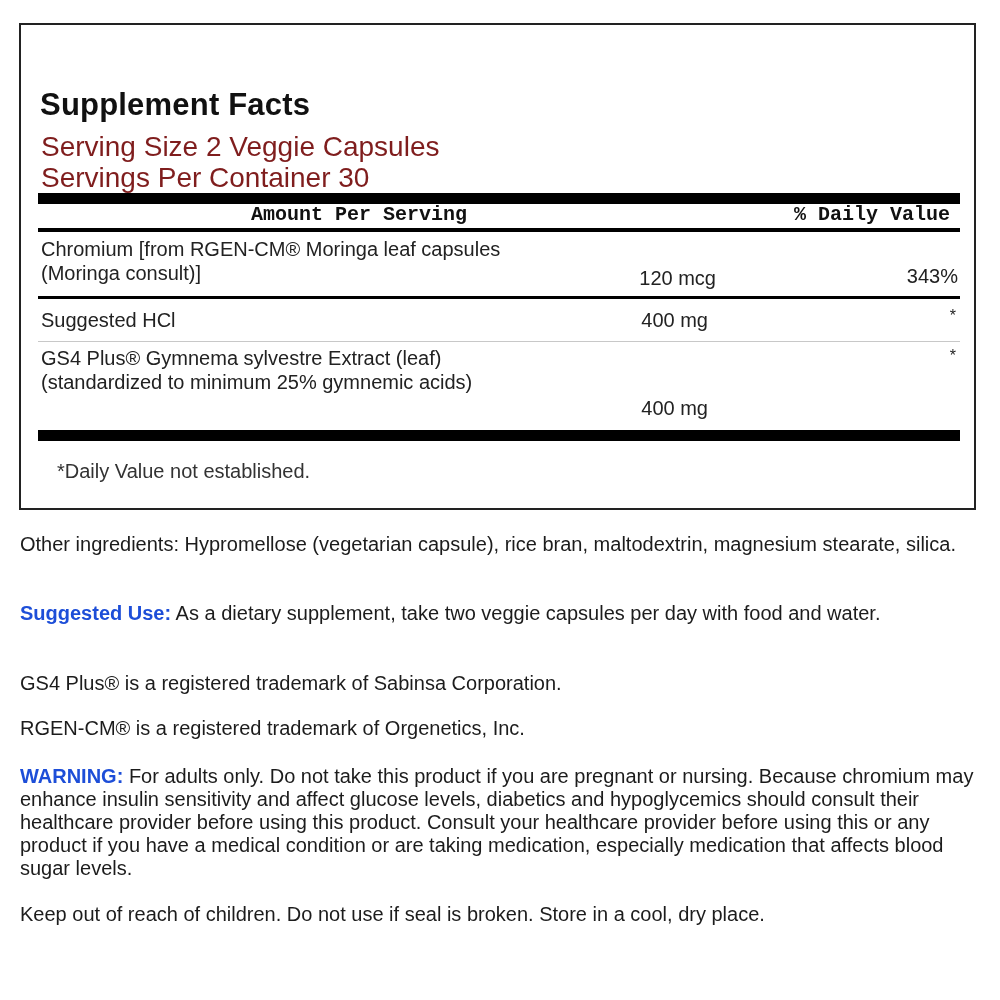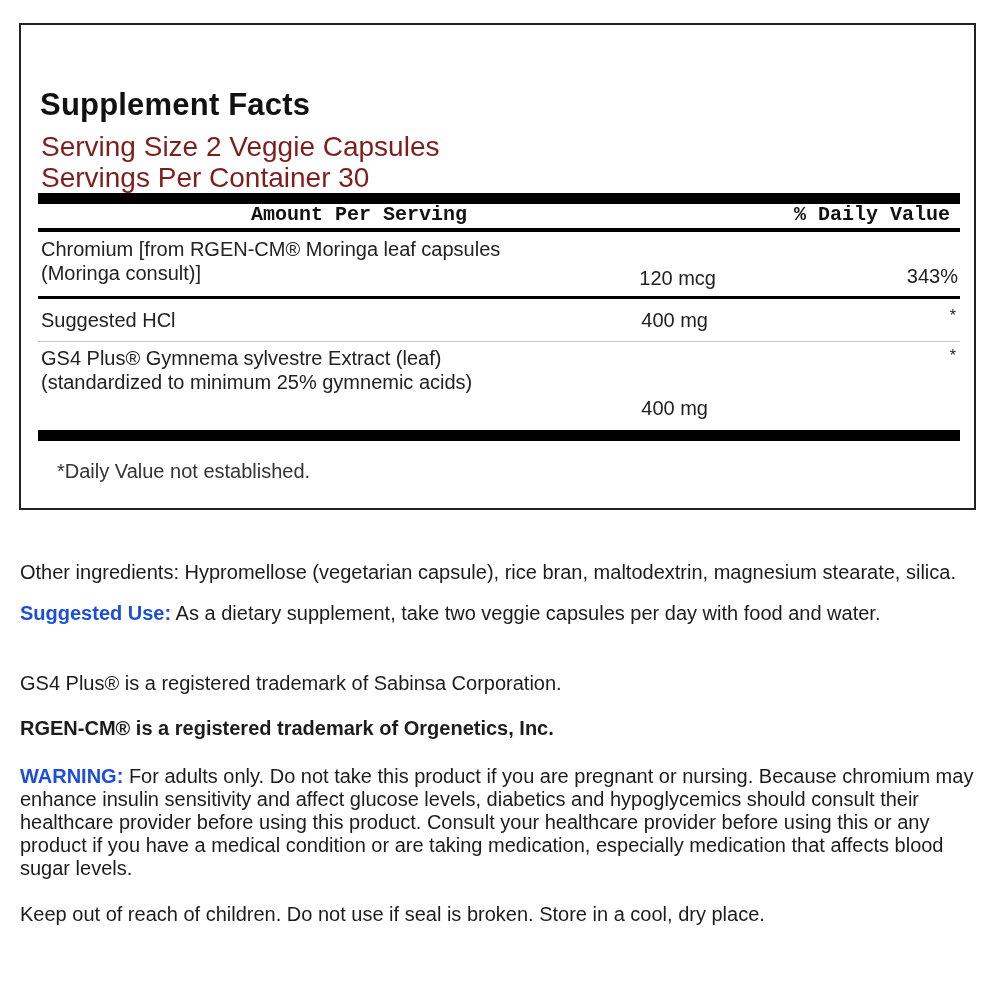--- a/index.html
+++ b/index.html
@@ -70,23 +70,23 @@
     <div class="cell" style="left:20px;top:346px;">(standardized to minimum 25% gymnemic acids)</div>
     <div class="cell" style="right:266px;top:372px;">400 mg</div>
     <div class="cell" style="right:18px;top:322px;font-size:16px;">*</div>
   </div>
 
   <div class="bar" style="top:405px;height:11px;"></div>
 
   <div class="footnote">*Daily Value not established.</div>
 </div>
 
-<p class="para" style="top:533px;margin-top:28px;">Other ingredients: Hypromellose (vegetarian capsule), rice bran, maltodextrin, magnesium stearate, silica.</p>
+<p class="para" style="top:533px;">Other ingredients: Hypromellose (vegetarian capsule), rice bran, maltodextrin, magnesium stearate, silica.</p>
 
 <p class="para" style="top:602px;width:940px;"><b>Suggested Use:</b><span> As a dietary supplement, take two veggie capsules per day with food and water.</span></p>
 
 <p class="para" style="top:672px;">GS4 Plus® is a registered trademark of Sabinsa Corporation.</p>
 
-<p class="para" style="top:717px;font-weight:bold;">RGEN-CM® is a registered trademark of Orgenetics, Inc.</p>
+<p class="para" style="top:717px;">RGEN-CM® is a registered trademark of Orgenetics, Inc.</p>
 
 <p class="para" style="top:765px;width:968px;"><b>WARNING:</b><span> For adults only. Do not take this product if you are pregnant or nursing. Because chromium may enhance insulin sensitivity and affect glucose levels, diabetics and hypoglycemics should consult their healthcare provider before using this product. Consult your healthcare provider before using this or any product if you have a medical condition or are taking medication, especially medication that affects blood sugar levels.</span></p>
 
 <p class="para" style="top:884px;width:960px;margin-top:19px;">Keep out of reach of children. Do not use if seal is broken. Store in a cool, dry place.</p>
 
 </body></html>

